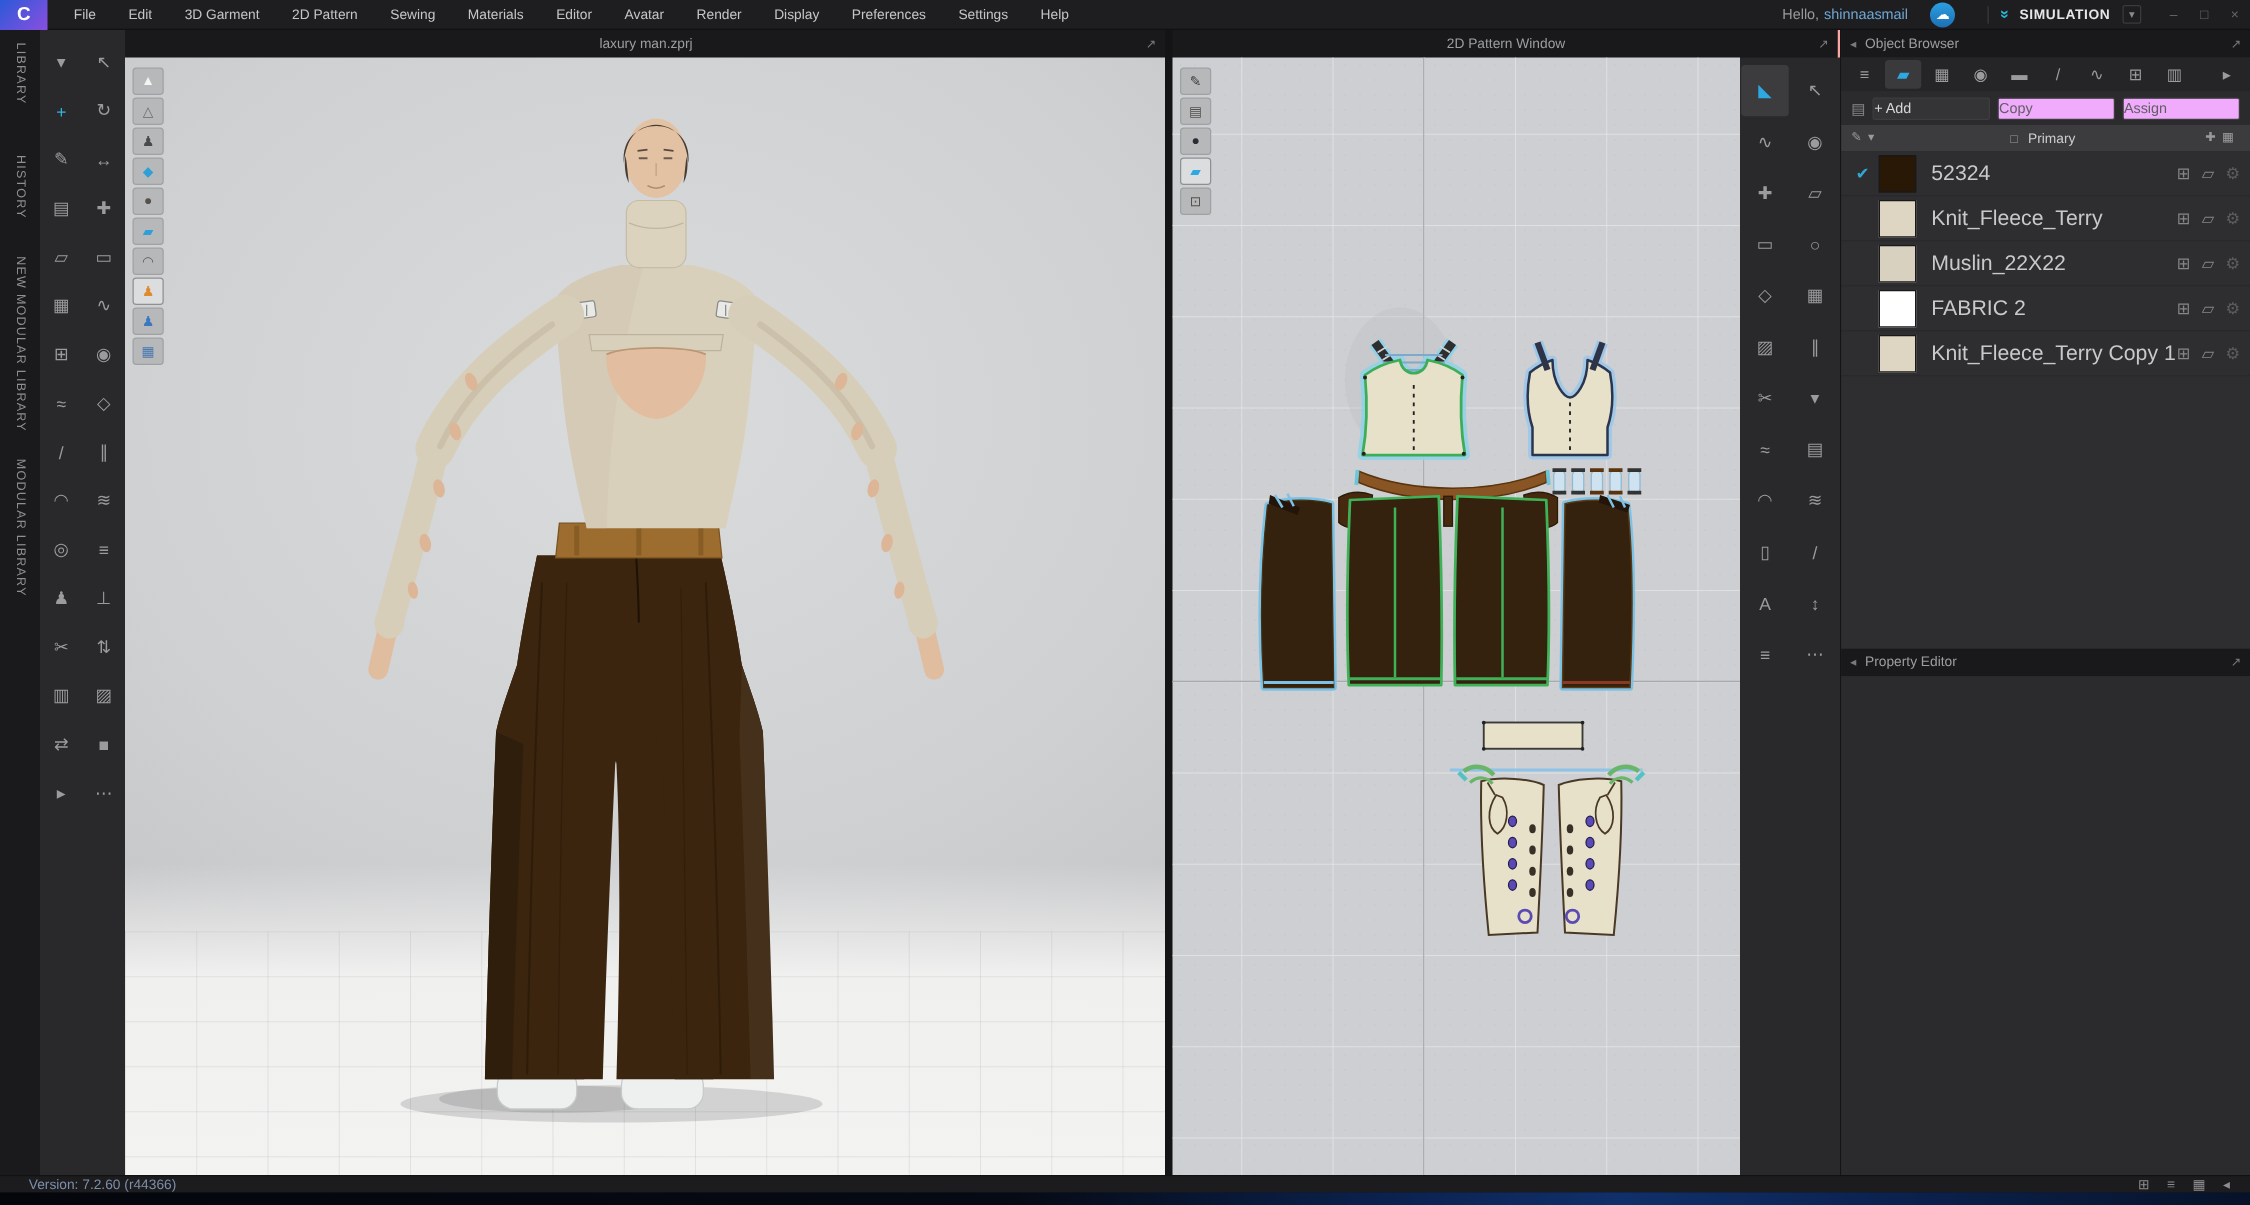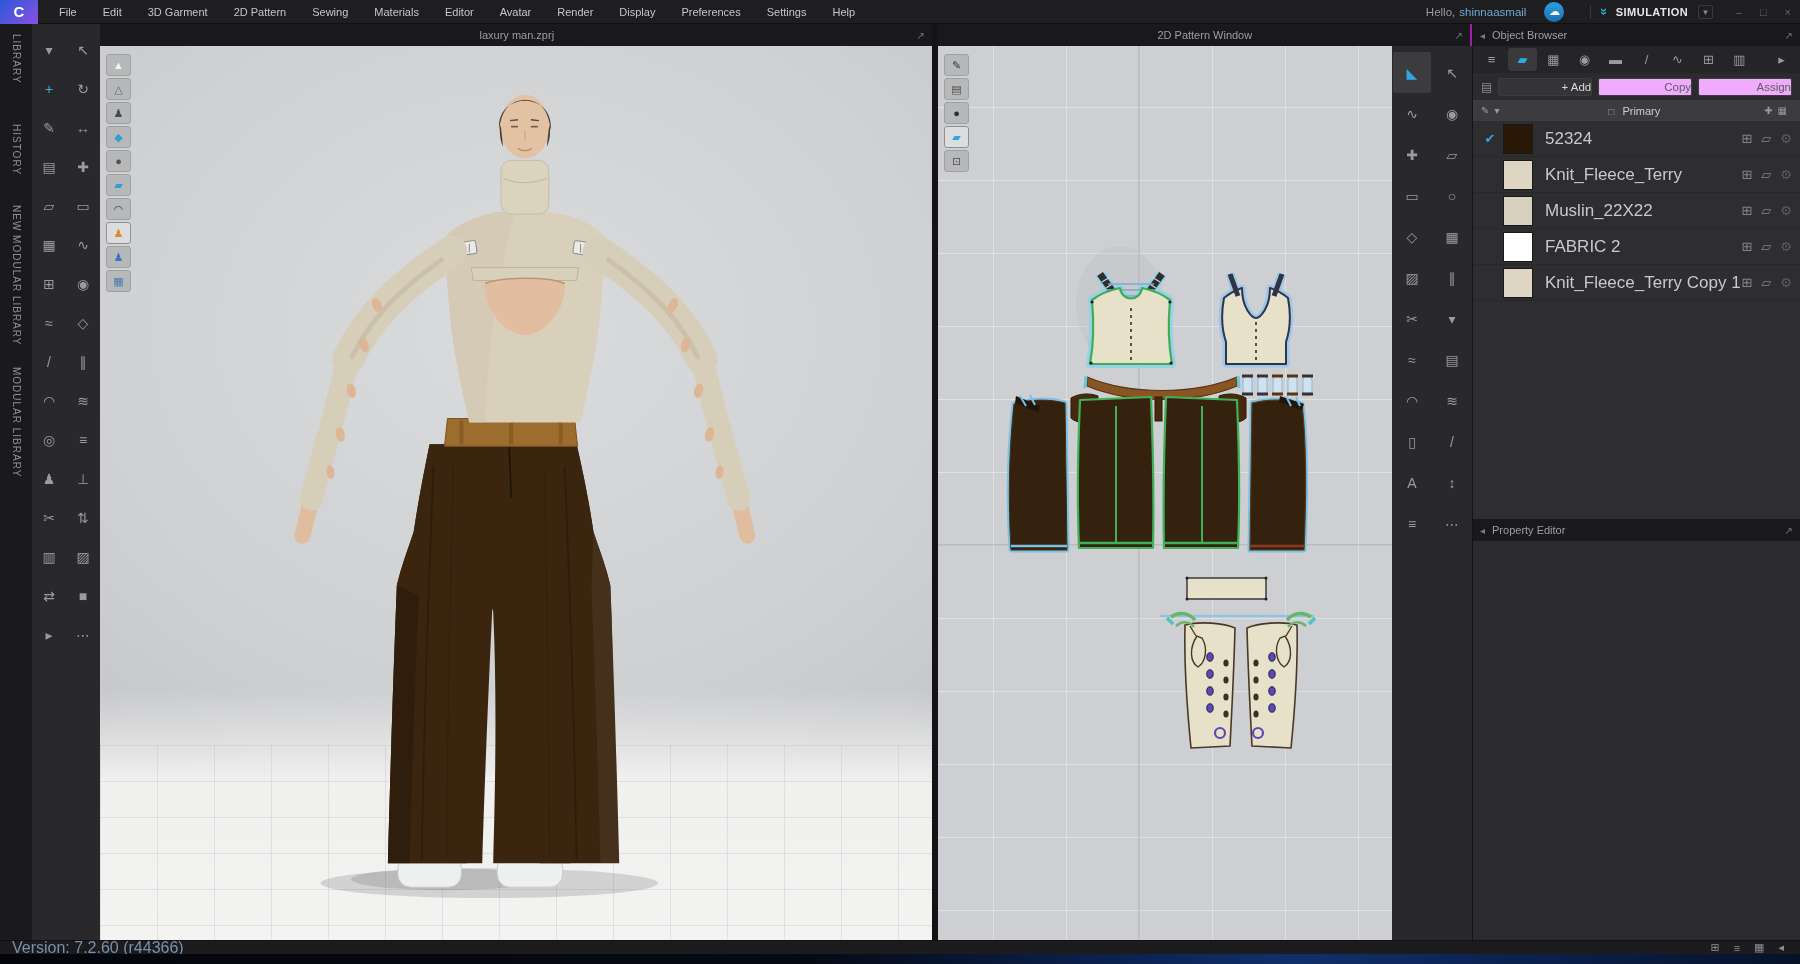--- a/index.html
+++ b/index.html
@@ -37,21 +37,21 @@
   .ic{display:flex;align-items:center;justify-content:center;color:#9b9b9d;cursor:pointer;border-radius:3px}
   #left-toolbar{width:68px;background:#29292b;flex:0 0 68px;padding-top:6px}
   #left-toolbar .ic{width:32px;height:39px;font-size:14px}
   #mid-toolbar{width:80px;background:#29292b;flex:0 0 80px;padding-top:6px}
   #mid-toolbar .ic{width:38px;height:41px;font-size:14px}
   #mid-toolbar .ic.hl,#left-toolbar .ic.hl{background:#3c3c3f}
 
   
   .pane{display:flex;flex-direction:column;min-width:0}
   #view3d{width:838px;flex:0 0 838px;border-right:6px solid #141416}
-  #view2d{width:534px;flex:0 0 534px;border-right:2px solid #a21caf}
+  #view2d{width:534px;flex:0 0 534px;border-right:2px solid #fca5a5}
   .win-title{height:22px;background:#19191b;display:flex;align-items:center;color:#9c9ea0;font-size:11px;flex:0 0 22px}
   .win-title .t{flex:1;text-align:center}
   .win-title .expand{color:#7a7a7c;font-size:10px;padding:0 7px}
   .win-title .lead{width:24px}
 
   
   .v3-content{position:relative;flex:1;overflow:hidden;
     background:radial-gradient(ellipse 120% 90% at 50% 32%,#dadbdd 0%,#cfd0d2 45%,#b6b7b9 100%)}
   .floor{position:absolute;left:0;right:0;bottom:0;height:250px;
     background:linear-gradient(180deg,rgba(241,241,240,0),rgba(242,242,241,.95) 90px,#f3f3f2)}
@@ -77,39 +77,39 @@
   #right-panel{flex:1;background:#2b2b2d;display:flex;flex-direction:column;border-left:1px solid #141416}
   .panel-head{height:22px;background:#19191b;display:flex;align-items:center;color:#9c9ea0;font-size:11px;flex:0 0 22px}
   .panel-head .t{flex:1;text-align:left}
   .panel-head .arr{color:#7a7a7c;font-size:10px;padding:0 7px}
   .ob-tabs{display:flex;align-items:center;height:27px;background:#252527;padding:0 4px;gap:2px;flex:0 0 27px}
   .ob-tabs .ic{width:29px;height:23px;font-size:13px}
   .ob-tabs .ic.hl{background:#3a3a3d}
   .ob-tabs .more{margin-left:auto}
   .add-row{height:27px;display:flex;align-items:center;gap:6px;padding:0 8px;background:#2b2b2d;flex:0 0 27px}
   .add-row .ic{font-size:12px;color:#8a8a8c}
-  .abtn{flex:1;text-align:right;font-size:11.5px;color:#d6d6d8;background:#343436;border:1px solid #3d3d40;border-radius:2px;padding:2px 0}
+  .abtn{flex:1;text-align:left;font-size:11.5px;color:#d6d6d8;background:#343436;border:1px solid #3d3d40;border-radius:2px;padding:2px 0}
   .abtn.dim{color:#606063;background:#f0abfc}
   .group-row{height:21px;background:#3c3c3e;display:flex;align-items:center;font-size:11px;color:#cdcdcf;padding:0 8px;flex:0 0 21px}
   .group-row .mini{color:#9a9a9c;font-size:10px;margin-right:5px}
   .group-row .t{flex:1;text-align:center}
   .fab-list{background:#2e2e30;flex:0 0 auto}
   .fab-row{height:36px;display:flex;align-items:center;border-bottom:1px solid #29292b;padding:0 8px 0 4px}
   .fab-check{width:26px;text-align:center;color:#2fa8d5;font-size:13px}
   .fab-swatch{width:30px;height:30px;border:1px solid #19191b;flex:0 0 30px}
   .fab-name{flex:1;color:#c9c9cb;font-size:17px;padding-left:12px;white-space:nowrap;overflow:hidden}
   .fab-acts{display:flex;gap:9px}
   .fab-acts .ic{font-size:13px;color:#86868a}
   .fab-acts .ic.dim{color:#5c5c60}
   .list-fill{flex:0 0 auto;background:#2e2e30}
   .panel-fill{flex:1;background:#2b2b2d}
 
   
   #statusbar{height:14px;background:#1c1c1e;display:flex;align-items:center;flex:0 0 14px;border-top:1px solid #111}
-  #statusbar .ver{color:#7d90aa;font-size:16px;padding-left:12px}
+  #statusbar .ver{color:#7d90aa;font-size:11px;padding-left:23px}
   #statusbar .spacer{flex:1}
   .status-icons{display:flex;gap:14px;padding-right:16px}
   .status-icons .ic{font-size:11px;color:#8d8d90}
   #taskbar{height:10px;flex:0 0 10px;
     background:linear-gradient(90deg,#04060c 0%,#060a14 45%,#0b2250 62%,#10306b 72%,#0b2250 84%,#071228 100%)}
 </style>
 </head>
 <body>
 
 <div id="app">

